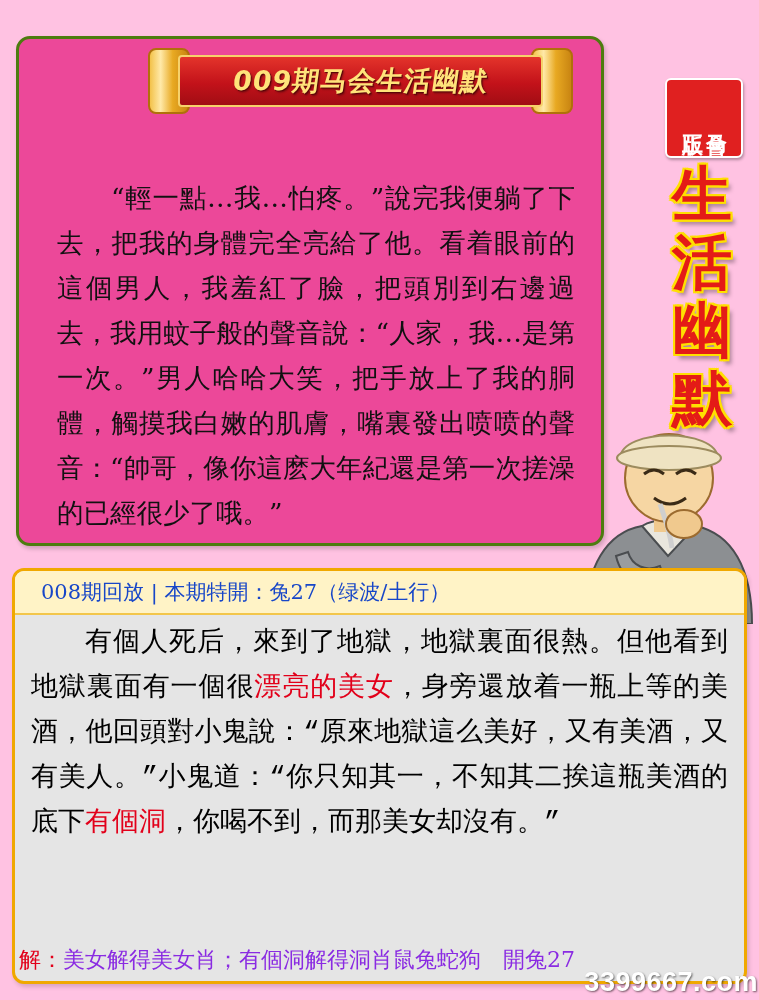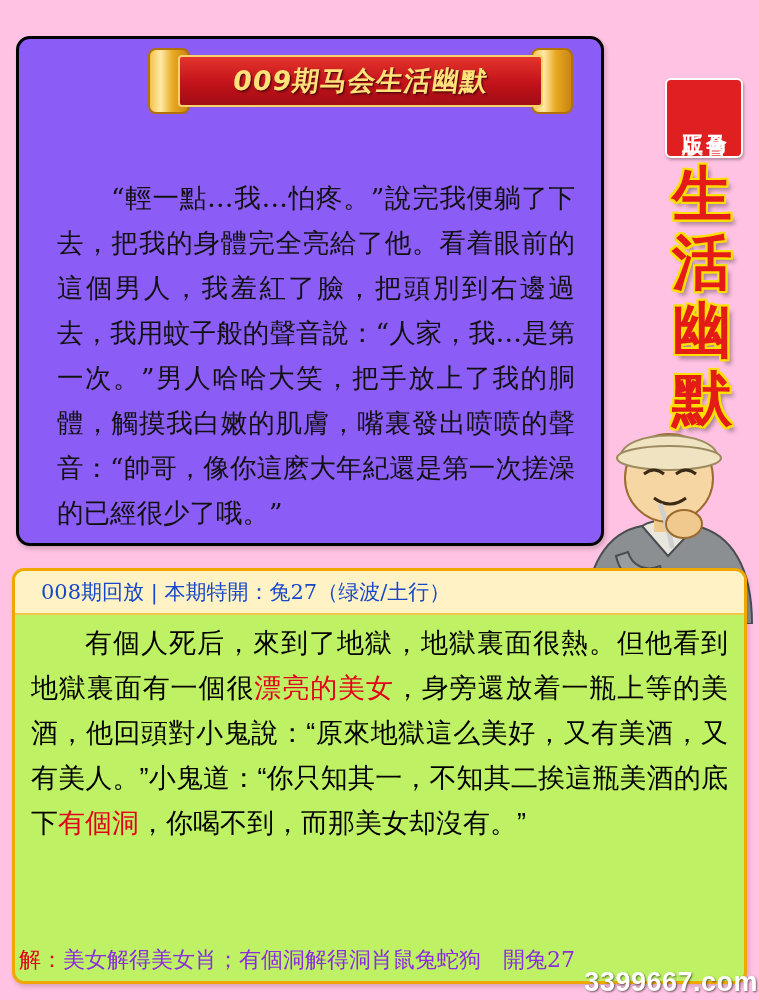--- a/index.html
+++ b/index.html
@@ -22,22 +22,22 @@
     background: #ffc2e2;
   }
 
   
   .top-card {
     position: absolute;
     left: 16px;
     top: 36px;
     width: 588px;
     height: 510px;
-    background: #8b5cf6;
-    border: 3px solid #000000;
+    background: #ec4899;
+    border: 3px solid #4d7c0f;
     border-radius: 14px;
     box-sizing: border-box;
     box-shadow: 2px 3px 4px rgba(0,0,0,0.18);
   }
 
   
   .banner {
     position: absolute;
     left: 148px;
     top: 48px;
@@ -154,21 +154,21 @@
   }
   .oldman svg { display: block; }
 
   
   .bottom-card {
     position: absolute;
     left: 12px;
     top: 568px;
     width: 735px;
     height: 416px;
-    background: #bef264;
+    background: #e5e5e5;
     border: 3px solid #f0a800;
     border-radius: 12px;
     box-sizing: border-box;
     overflow: hidden;
     box-shadow: 2px 3px 4px rgba(0,0,0,0.15);
   }
   .bottom-head {
     height: 44px;
     background: #fff3c6;
     border-bottom: 2px solid #f3c64b;
@@ -178,21 +178,21 @@
     box-sizing: border-box;
   }
   .bottom-head .h-text {
     font-family: "DejaVu Serif", "Liberation Serif", serif;
     font-size: 21px;
     color: #1746c8;
     white-space: nowrap;
   }
   .bottom-text {
     padding: 6px 16px 0 16px;
-    font-family: Liberation Sans, sans-serif;
+    font-family: Liberation Mono, monospace;
     font-size: 27px;
     line-height: 45px;
     color: #000;
     text-align: justify;
     text-indent: 54px;
   }
   .hl-red { color: #e2001a; }
   .answer-line {
     position: absolute;
     left: 4px;

